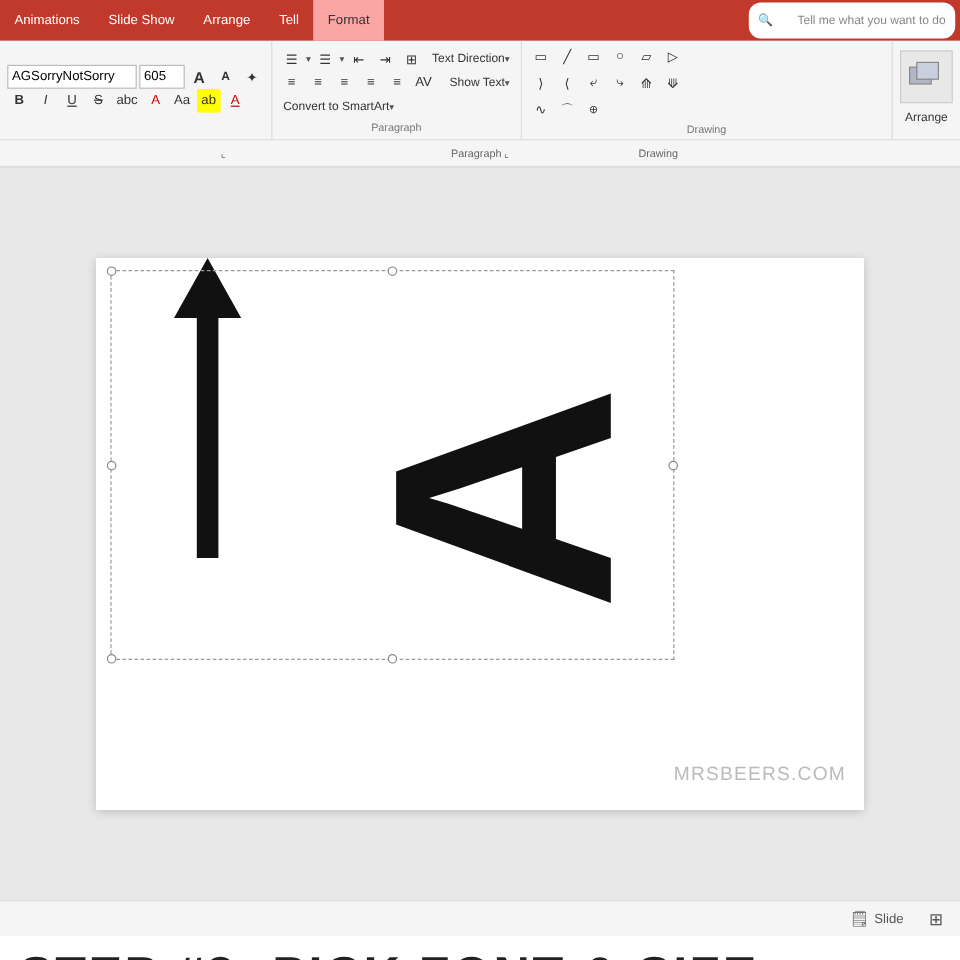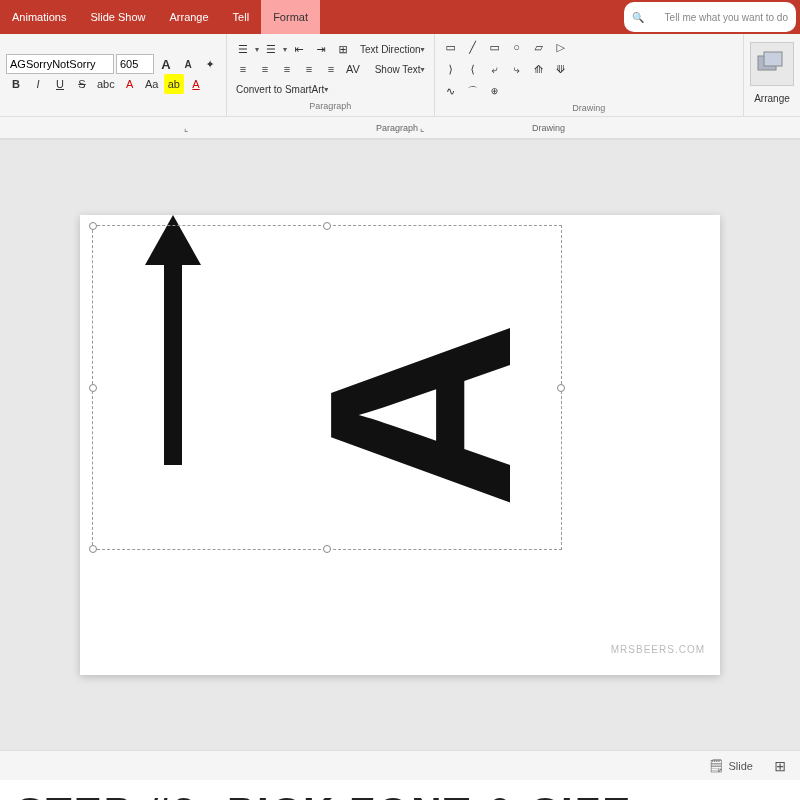--- a/index.html
+++ b/index.html
@@ -276,21 +276,21 @@
 
       <div style="position:absolute; top:30px; left:90px;">
         <svg width="500" height="340" viewBox="0 0 500 340">
 
           <g transform="translate(250,170) rotate(-90)">
             <text x="0" y="0" text-anchor="middle" dominant-baseline="central" font-family="Impact, Arial Black, sans-serif" font-size="260" font-weight="900" fill="#111">A</text>
           </g>
         </svg>
       </div>
 
-      <div class="watermark" style="font-size:10px; letter-spacing:1px; color:#bbb;">MRSBEERS.COM</div>
+      <div class="watermark" style="font-size:16px; letter-spacing:1px; color:#bbb;">MRSBEERS.COM</div>
 
     </div>
   </div>
 </div>
 
 <div class="bottom-bar">
   <div class="notes-btn">
     <span style="font-size:13px;">🗒</span>
     <span>Slide</span>
   </div>

